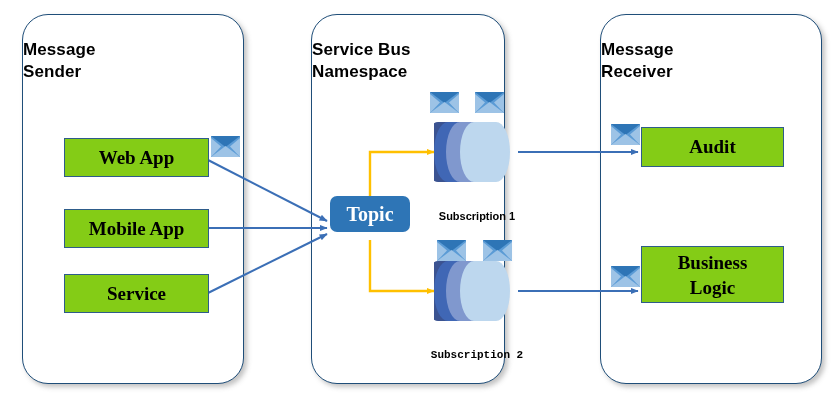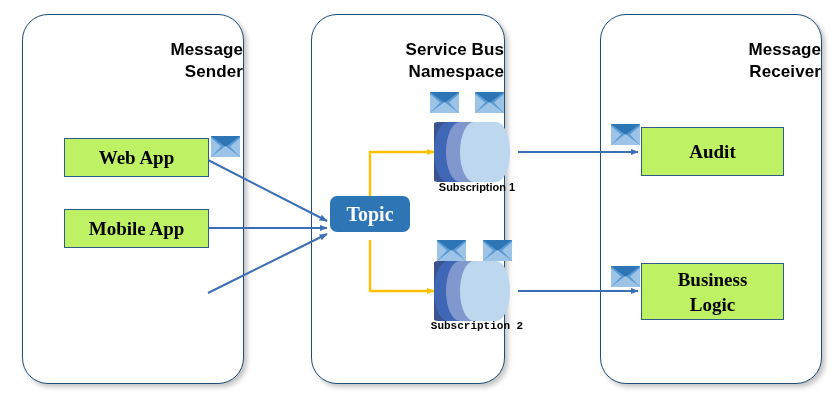--- a/index.html
+++ b/index.html
@@ -24,32 +24,32 @@
     border: 1.6px solid #1F4E79;
     border-radius: 26px;
     box-shadow: 3px 3px 5px rgba(120,120,120,0.45);
     box-sizing: border-box;
   }
   .panel-title {
     position: absolute;
     left: 0;
     right: 0;
     top: 24px;
-    text-align: right;
+    text-align: left;
     font-family: "Liberation Sans", sans-serif;
     font-weight: bold;
     font-size: 17px;
     line-height: 22px;
     color: #000000;
     letter-spacing: 0.1px;
   }
   
   .node-box {
     position: absolute;
-    background: #bef264;
+    background: #84cc16;
     border: 1.3px solid #2E5C8A;
     box-sizing: border-box;
     display: flex;
     align-items: center;
     justify-content: center;
     text-align: center;
     font-family: "Liberation Serif", serif;
     font-weight: bold;
     font-size: 19px;
     line-height: 22px;
@@ -76,20 +76,21 @@
     height: 60px;
   }
   .cyl-label {
     position: absolute;
     width: 140px;
     text-align: center;
     font-family: "Liberation Sans", sans-serif;
     font-weight: bold;
     font-size: 11px;
     color: #000000;
+    margin-top: 29px;
   }
   
   .env {
     position: absolute;
     width: 29px;
     height: 21px;
   }
   
   #wires {
     position: absolute;
@@ -144,20 +145,23 @@
   </svg>
 
   <div class="node-box" style="left:64px; top:138px; width:145px; height:39px;">
     <span>Web App</span>
   </div>
 
   <div class="node-box" style="left:64px; top:209px; width:145px; height:39px;justify-content:center;">
     <span>Mobile App</span>
   </div>
 
+  <div class="node-box" style="left:64px; top:274px; width:145px; height:39px;">
+    <span>Service</span>
+  </div>
 
   <svg class="env" style="left:211px; top:136px;" viewBox="0 0 29 21" xmlns="http://www.w3.org/2000/svg">
     <rect x="0" y="0" width="29" height="21" fill="#5B9BD5"></rect>
     <path d="M0,0 L29,0 L14.5,11 z" fill="#2E75B6"></path>
     <path d="M0,21 L10,10.5 L0,2 z" fill="#9DC3E6"></path>
     <path d="M29,21 L19,10.5 L29,2 z" fill="#9DC3E6"></path>
     <path d="M0,21 L14.5,10 L29,21 z" fill="#9DC3E6"></path>
   </svg>
 
   <div class="topic-box" style="left:330px; top:196px; width:80px; height:36px;border-radius:7px;">
@@ -211,29 +215,29 @@
   <div class="cyl-label" style="left:407px; top:320px;font-family:Liberation Mono, monospace;">Subscription 2</div>
 
   <svg class="env" style="left:611px; top:124px;" viewBox="0 0 29 21" xmlns="http://www.w3.org/2000/svg">
     <rect x="0" y="0" width="29" height="21" fill="#5B9BD5"></rect>
     <path d="M0,0 L29,0 L14.5,11 z" fill="#2E75B6"></path>
     <path d="M0,21 L10,10.5 L0,2 z" fill="#9DC3E6"></path>
     <path d="M29,21 L19,10.5 L29,2 z" fill="#9DC3E6"></path>
     <path d="M0,21 L14.5,10 L29,21 z" fill="#9DC3E6"></path>
   </svg>
 
-  <div class="node-box" style="left:641px; top:127px; width:143px; height:49px;">
+  <div class="node-box" style="left:641px; top:127px; width:143px; height:40px;">
     <span>Audit</span>
   </div>
 
   <svg class="env" style="left:611px; top:266px;" viewBox="0 0 29 21" xmlns="http://www.w3.org/2000/svg">
     <rect x="0" y="0" width="29" height="21" fill="#5B9BD5"></rect>
     <path d="M0,0 L29,0 L14.5,11 z" fill="#2E75B6"></path>
     <path d="M0,21 L10,10.5 L0,2 z" fill="#9DC3E6"></path>
     <path d="M29,21 L19,10.5 L29,2 z" fill="#9DC3E6"></path>
     <path d="M0,21 L14.5,10 L29,21 z" fill="#9DC3E6"></path>
   </svg>
 
-  <div class="node-box" style="left:641px; top:263px; width:143px; height:57px; line-height:25px;">
+  <div class="node-box" style="left:641px; top:246px; width:143px; height:57px; line-height:25px;">
     <span style="display:block; max-width:110px;">Business Logic</span>
   </div>
 
 </div>
 
 </body></html>

